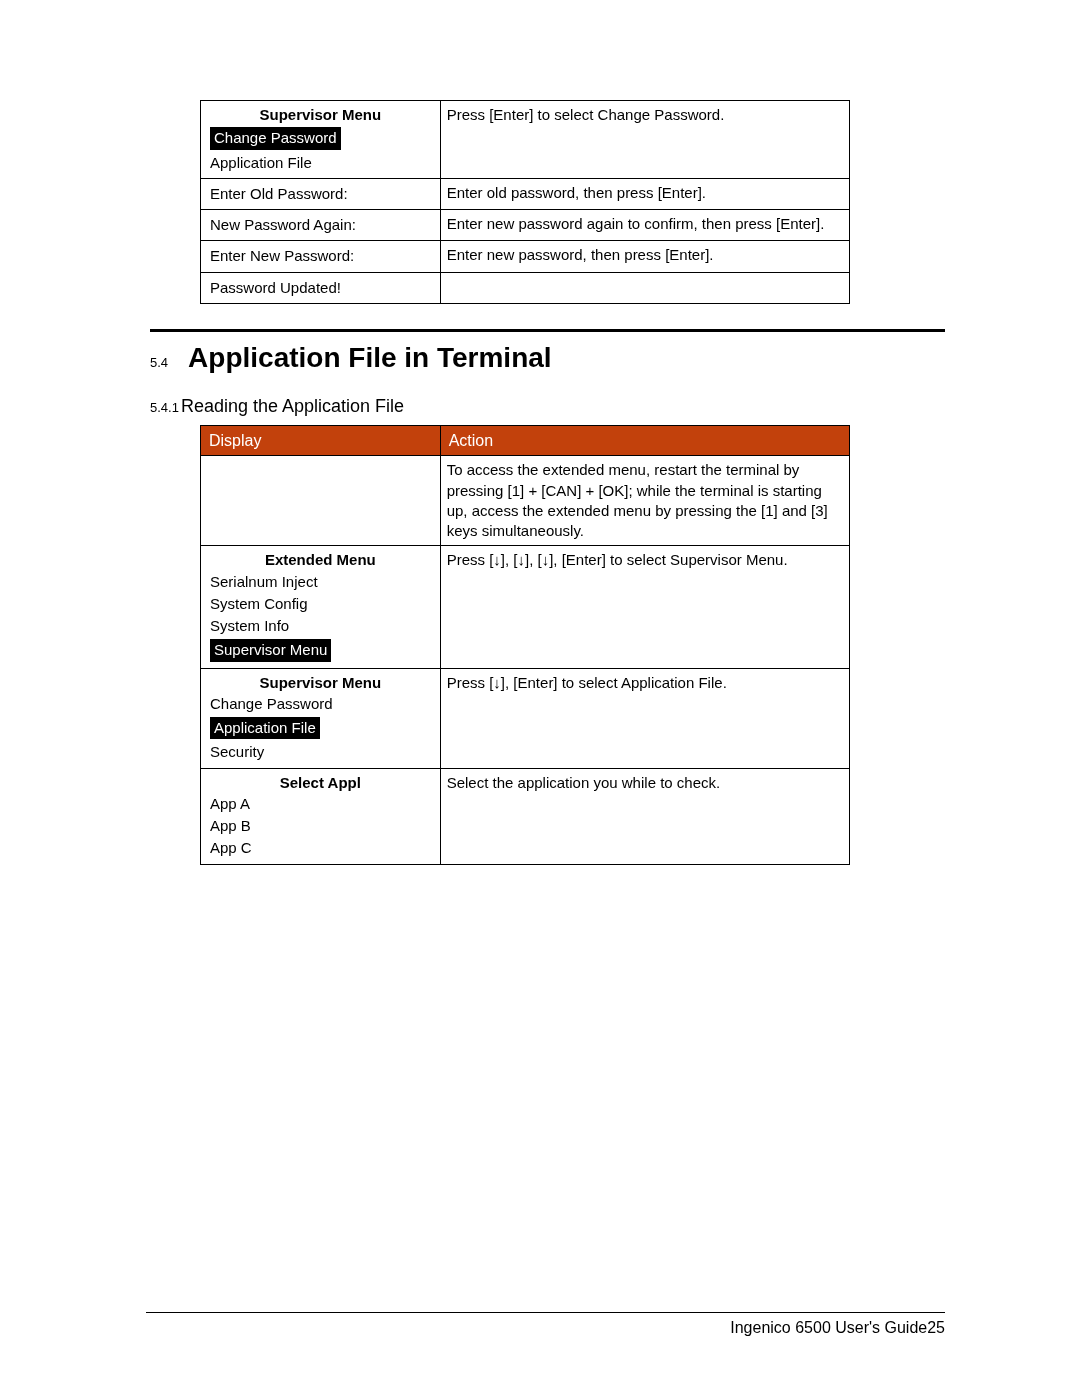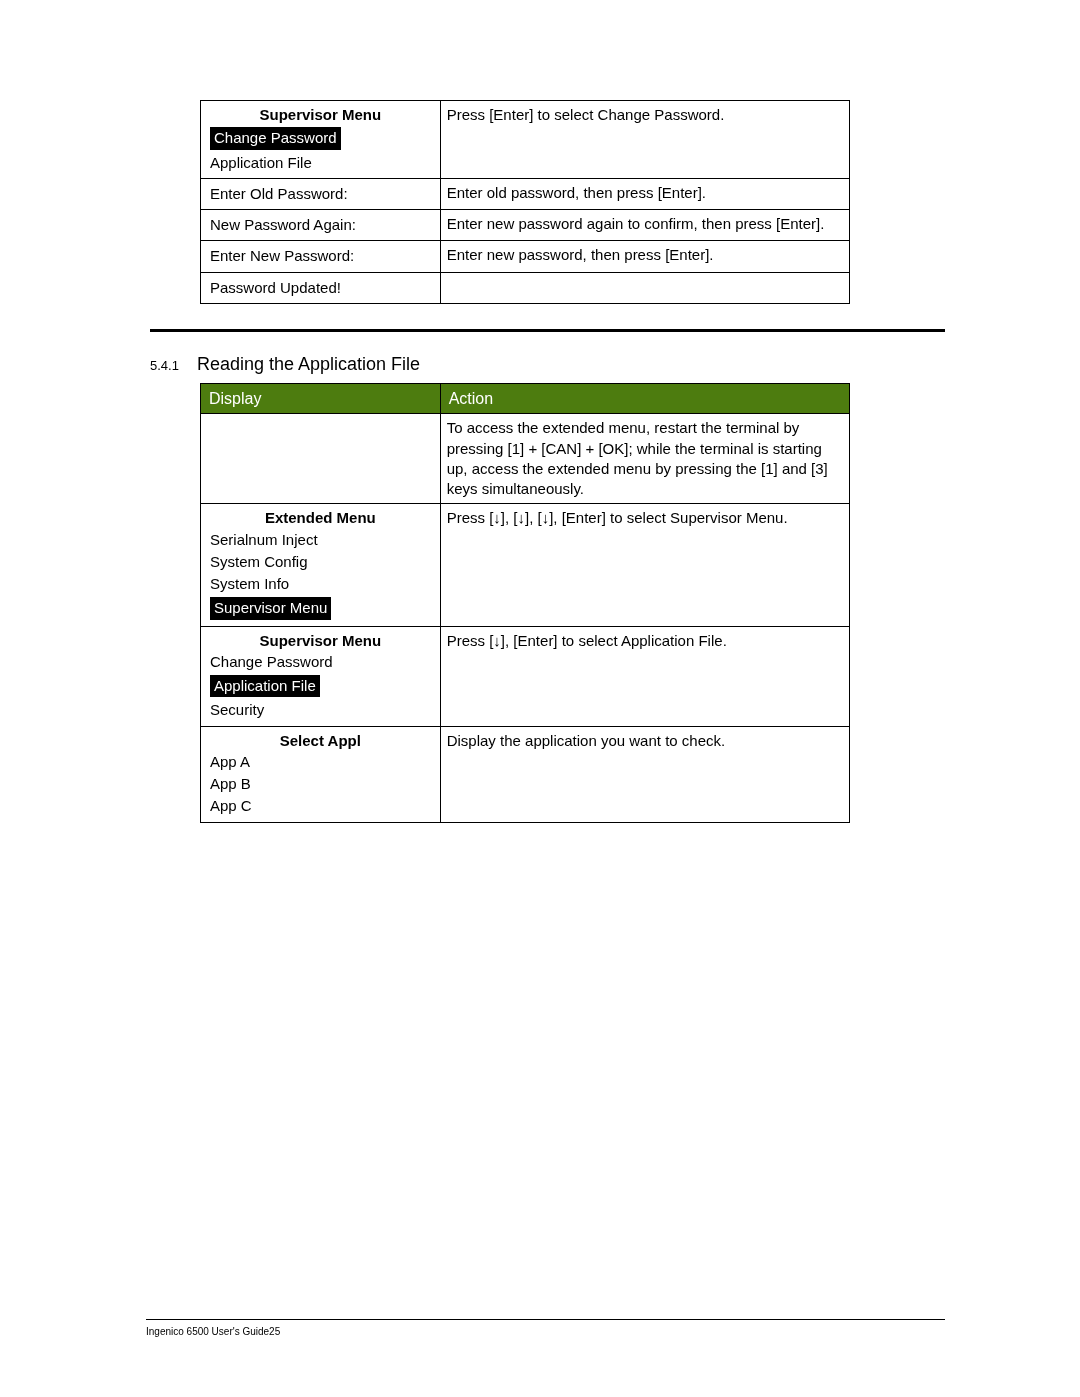--- a/index.html
+++ b/index.html
@@ -50,39 +50,39 @@
     gap: 20px;
     margin: 8px 0 15px 0;
   }
   .sec-num { font-size: 13px; }
   .sec-title { font-size: 28px; font-weight: bold; }
   .sub-num { font-size: 13px; }
   .sub-title { font-size: 18px; font-weight: normal; }
   .h-sub {
     display: flex;
     align-items: baseline;
-    gap: 18px;
+    gap: 2px;
     margin: 22px 0 8px 0;
   }
   .thead td {
-    background: #4d7c0f;
+    background: #c2410c;
     color: #fff;
     font-size: 16px;
     padding: 4px 8px;
   }
   .footer {
     position: absolute;
     left: 146px;
     right: 135px;
     bottom: 60px;
     border-top: 1px solid #000;
     padding-top: 6px;
-    font-size: 10px;
+    font-size: 16px;
     display: flex;
-    justify-content: flex-start;
+    justify-content: flex-end;
   }
   .line { padding: 1px 3px; }
 </style>
 </head>
 <body>
 
 <div class="page">
 
   <table>
     <colgroup>
@@ -120,20 +120,24 @@
           <td class="cell">
             <div class="line">Password Updated!</div>
           </td>
           <td class="cell">&nbsp;</td>
         </tr>
       </tbody>
   </table>
 
   <hr class="hr-thick">
 
+  <div class="h-section">
+    <span class="sec-num">5.4</span>
+    <span class="sec-title">Application File in Terminal</span>
+  </div>
 
   <div class="h-sub">
     <span class="sub-num">5.4.1</span>
     <span class="sub-title">Reading the Application File</span>
   </div>
 
   <table>
     <colgroup>
         <col class="col-display">
         <col class="col-action">
@@ -168,21 +172,21 @@
           </td>
           <td class="cell">Press [↓], [Enter] to select Application File.</td>
         </tr>
         <tr>
           <td class="cell">
             <div class="bold-center">Select Appl</div>
             <div class="line">App A</div>
             <div class="line">App B</div>
             <div class="line">App C</div>
           </td>
-          <td class="cell">Display the application you want to check.</td>
+          <td class="cell">Select the application you while to check.</td>
         </tr>
       </tbody>
   </table>
 
   <div class="footer">
     <span>Ingenico 6500 User's Guide</span>
     <span>25</span>
   </div>
 </div>
 

